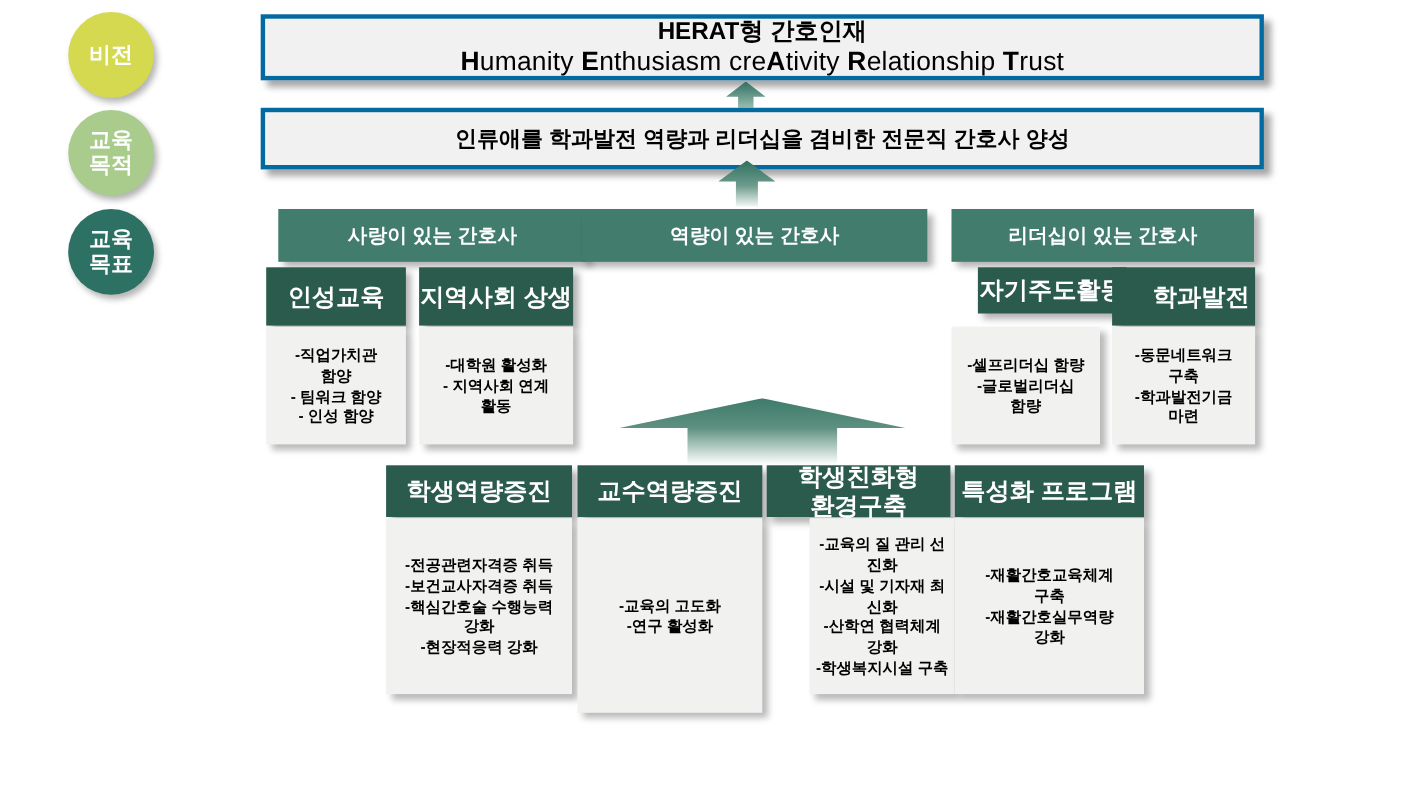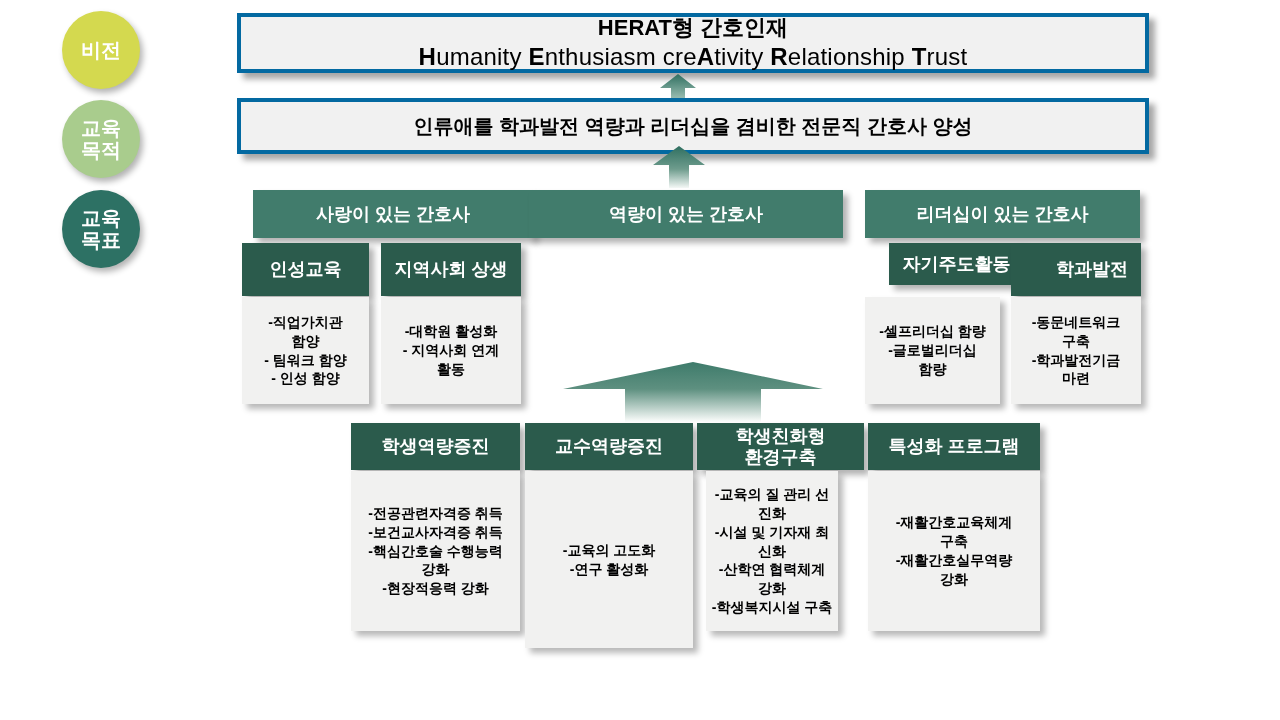--- a/index.html
+++ b/index.html
@@ -27,21 +27,21 @@
   .banner-title{font-size:22px;font-weight:bold;line-height:1.25;}
   .banner-acronym{font-size:24px;font-weight:400;line-height:1.25;letter-spacing:0.2px;}
   .banner-acronym .b{font-weight:bold;}
   .banner2-text{font-size:20px;font-weight:bold;}
   .hdr{
     background:#417C6C;color:#ffffff;font-weight:bold;font-size:18px;
     display:flex;align-items:center;justify-content:center;text-align:center;
     box-shadow:5px 5px 6px rgba(0,0,0,0.30);line-height:1.15;
   }
   .sub{
-    background:#2B5B4C;color:#ffffff;font-weight:bold;font-size:18px;
+    background:#2B5B4C;color:#ffffff;font-weight:bold;font-size:22px;
     display:flex;align-items:center;justify-content:center;text-align:center;
     box-shadow:5px 5px 6px rgba(0,0,0,0.30);line-height:1.15;
   }
   .bodybox{
     background:#F1F1F0;
     box-shadow:5px 5px 6px rgba(0,0,0,0.28);
     display:flex;align-items:center;justify-content:center;text-align:center;
     font-size:14px;font-weight:bold;line-height:1.35;color:#000;
     padding:4px;
   }
@@ -114,14 +114,14 @@
   <polygon points="130,0 260,27 198,27 198,60 62,60 62,27 0,27" fill="url(#gC)"></polygon>
 </svg>
 
 <div class="abs sub" style="left:351px;top:423px;width:169px;height:47px;">학생역량증진</div>
 <div class="abs sub" style="left:525px;top:423px;width:168px;height:47px;">교수역량증진</div>
 <div class="abs sub" style="left:697px;top:423px;width:167px;height:47px;">학생친화형<br>환경구축</div>
 <div class="abs sub" style="left:868px;top:423px;width:172px;height:47px;">특성화 프로그램</div>
 
 <div class="abs bodybox" style="left:351px;top:471px;width:169px;height:160px;">-전공관련자격증 취득<br>-보건교사자격증 취득<br>-핵심간호술 수행능력<br>강화<br>-현장적응력 강화</div>
 <div class="abs bodybox" style="left:525px;top:471px;width:168px;height:177px;">-교육의 고도화<br>-연구 활성화</div>
-<div class="abs bodybox" style="left:706px;top:471px;width:132px;height:160px;text-align:center;">-교육의 질 관리 선진화<br>-시설 및 기자재 최신화<br>-산학연 협력체계 강화<br>-학생복지시설 구축</div>
+<div class="abs bodybox" style="left:736px;top:471px;width:132px;height:160px;text-align:center;">-교육의 질 관리 선진화<br>-시설 및 기자재 최신화<br>-산학연 협력체계 강화<br>-학생복지시설 구축</div>
 <div class="abs bodybox" style="left:868px;top:471px;width:172px;height:160px;">-재활간호교육체계<br>구축<br>-재활간호실무역량<br>강화</div>
 
 </body></html>

